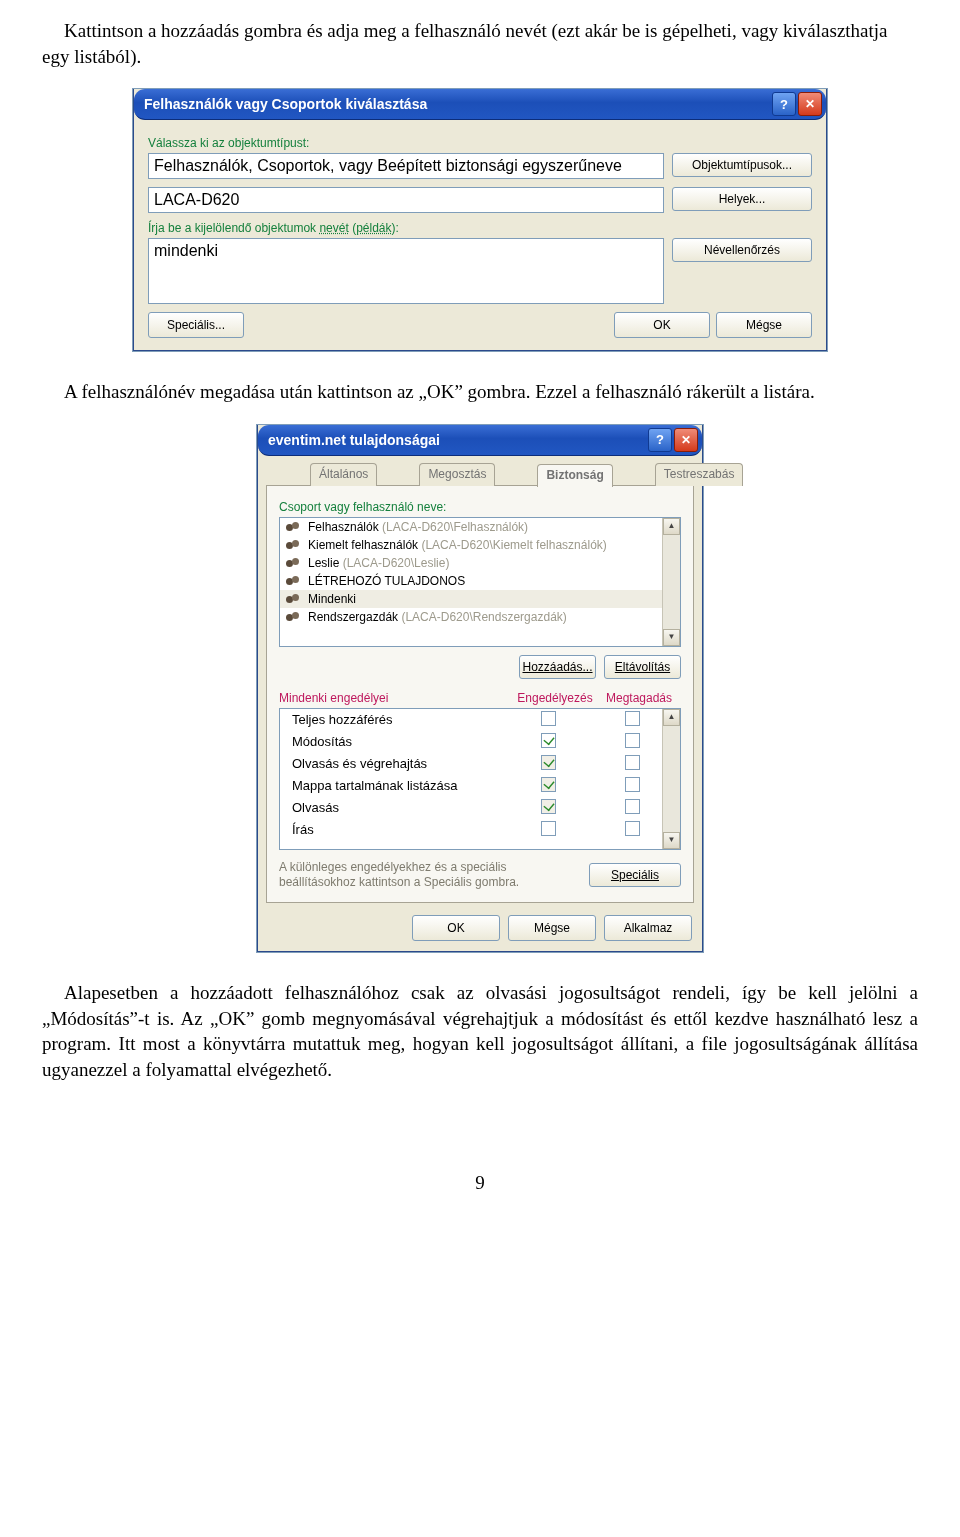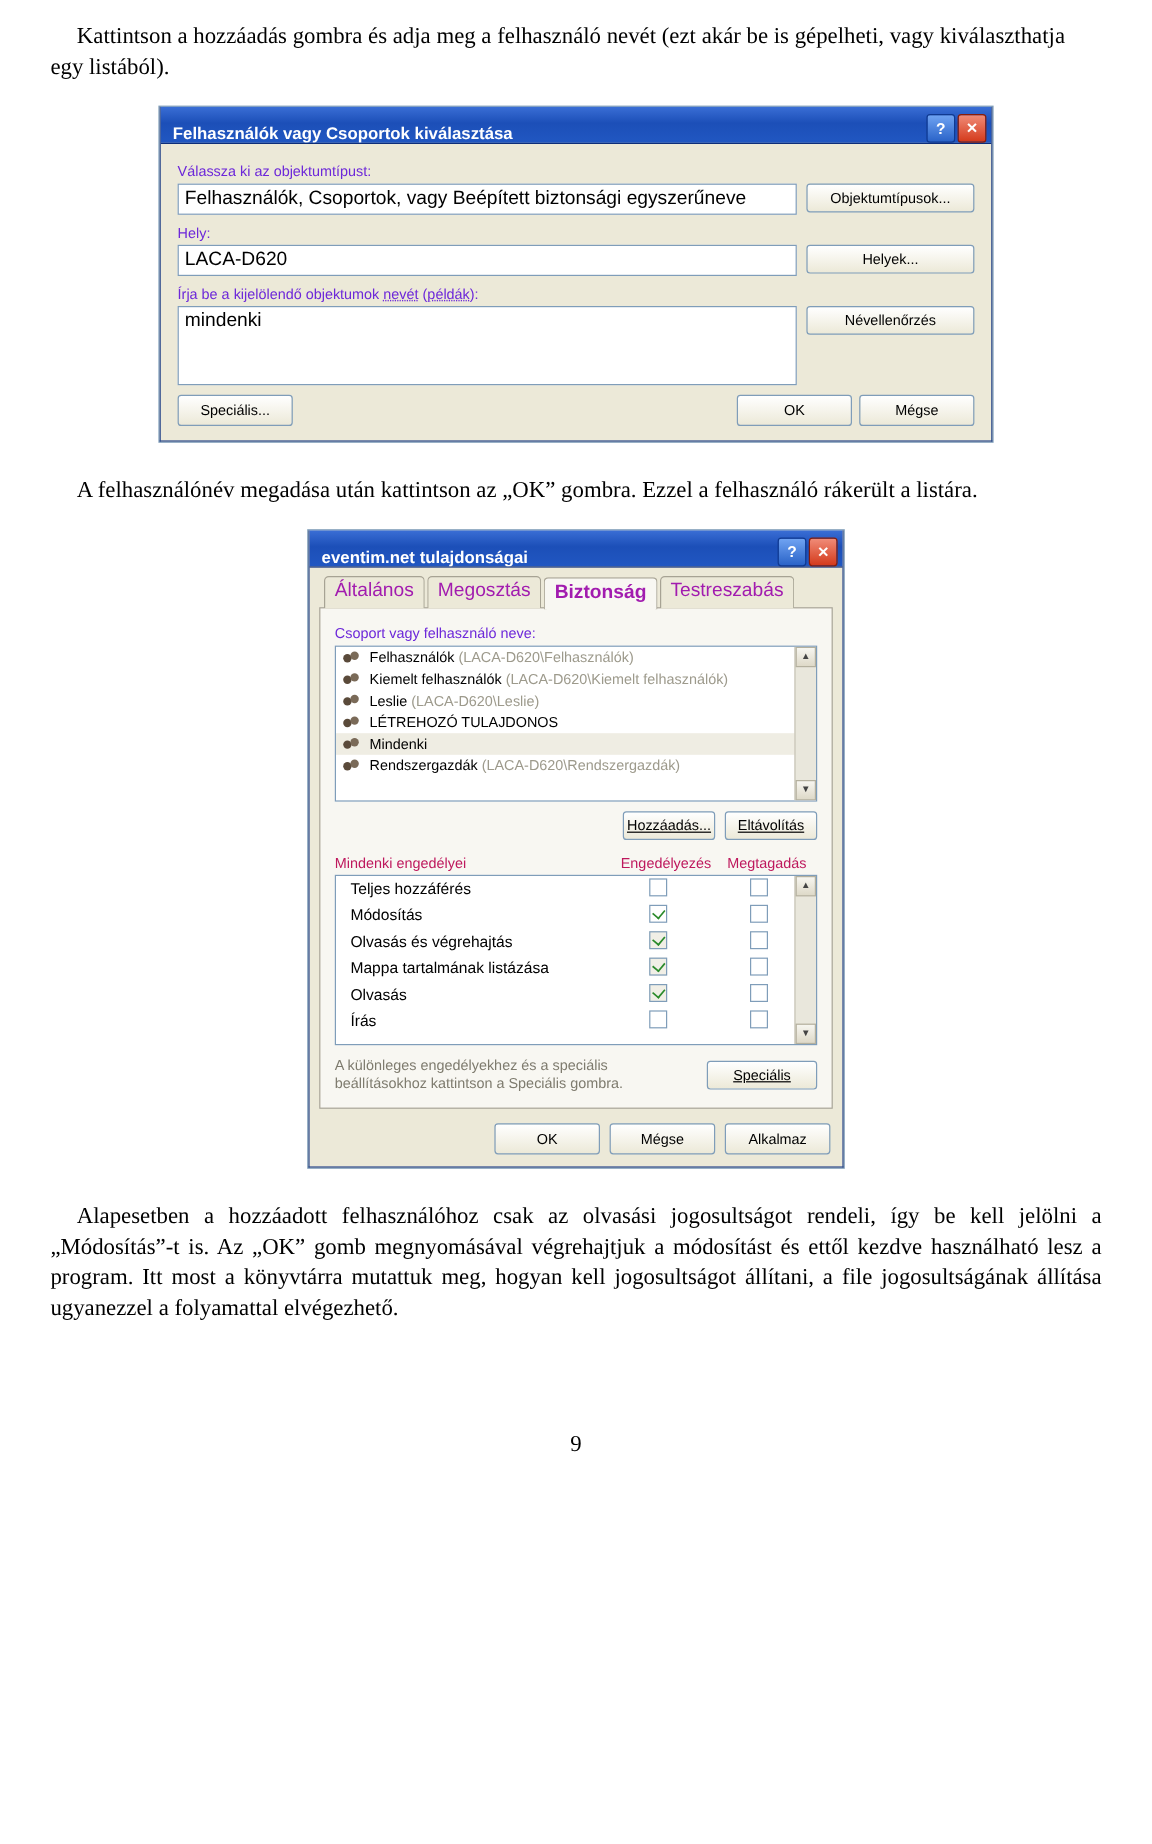--- a/index.html
+++ b/index.html
@@ -27,40 +27,41 @@
     background: #ece9d8;
     border: 1px solid #2b4a8b;
     border-top: none;
     box-shadow: 0 0 0 1px #7f9db9;
   }
   .xp-titlebar {
     background: linear-gradient(to bottom, #3a6ed5 0%, #1c4fb8 45%, #2157c2 100%);
     border-bottom: 1px solid #0c2d7a;
     height: 30px;
     display: flex;
-    align-items: flex-end;
+    align-items: center;
     padding: 0 4px 0 10px;
     color: #fff;
     font-weight: bold;
     font-size: 14px;
+    border-radius: 11px;
   }
   .xp-titlebar .title-text { flex: 1; white-space: nowrap; overflow: hidden; }
   .title-btn {
     width: 22px; height: 22px;
     margin-left: 2px;
     border-radius: 3px;
     display: flex; align-items: center; justify-content: center;
     font-weight: bold;
     font-family: Arial, sans-serif;
   }
   .title-btn.help { background: linear-gradient(to bottom,#6fa3f2,#2a63c8); border:1px solid #103a91; color:#fff; font-size:13px; }
   .title-btn.close { background: linear-gradient(to bottom,#f08b77,#d43a1c); border:1px solid #8a1c08; color:#fff; font-size:12px; }
 
   .xp-body { padding: 12px 14px 12px 14px; }
-  .xp-label { display:block; margin: 4px 0 3px 0; color:#6d28d9; }
+  .xp-label { display:block; margin: 4px 0 3px 0; color:#15803d; }
   .xp-input, .xp-textarea {
     font-family: Tahoma, sans-serif;
     font-size: 16px;
     background:#fff;
     border:1px solid #7f9db9;
     padding:3px 5px;
     box-sizing:border-box;
   }
   .xp-button {
     font-family: Tahoma, sans-serif;
@@ -92,24 +93,25 @@
   #dlg2 { width: 444px; }
   #dlg2 .xp-body { padding: 6px 8px 10px 8px; }
   .tabstrip { display:flex; gap:0; padding-left:4px; }
   .tab {
     background:#ece9d8;
     border:1px solid #a7a394;
     border-bottom:none;
     border-radius:4px 4px 0 0;
     padding:3px 8px 4px 8px;
     margin-right:2px;
-    font-size:16px;
+    font-size:12px;
     position:relative;
     top:1px;
-    color:#a21caf;
+    color:#737373;
+    margin-left:40px;
   }
   .tab.active { background:#f8f7f2; top:2px; padding-bottom:5px; z-index:2;font-weight:bold; }
   .tab-panel {
     border:1px solid #a7a394;
     background:#f8f7f2;
     padding:10px 12px 12px 12px;
   }
   .user-listbox {
     background:#fff;
     border:1px solid #7f9db9;
@@ -188,21 +190,20 @@
       <span class="title-btn help">?</span>
       <span class="title-btn close">✕</span>
     </div>
     <div class="xp-body">
       <span class="xp-label">Válassza ki az objektumtípust:</span>
       <div class="row">
         <input class="xp-input" readonly="" value="Felhasználók, Csoportok, vagy Beépített biztonsági egyszerűneve" style="">
         <button class="xp-button">Objektumtípusok...</button>
       </div>
 
-      <span class="xp-label">Hely:</span>
       <div class="row">
         <input class="xp-input" readonly="" value="LACA-D620" style="">
         <button class="xp-button">Helyek...</button>
       </div>
 
       <span class="xp-label">
         <span>Írja be a kijelölendő objektumok </span><span class="underline-dotted">nevét</span><span> (</span><span class="underline-dotted">példák</span><span>):</span>
       </span>
       <div class="row">
         <textarea class="xp-textarea" style="">mindenki</textarea>

